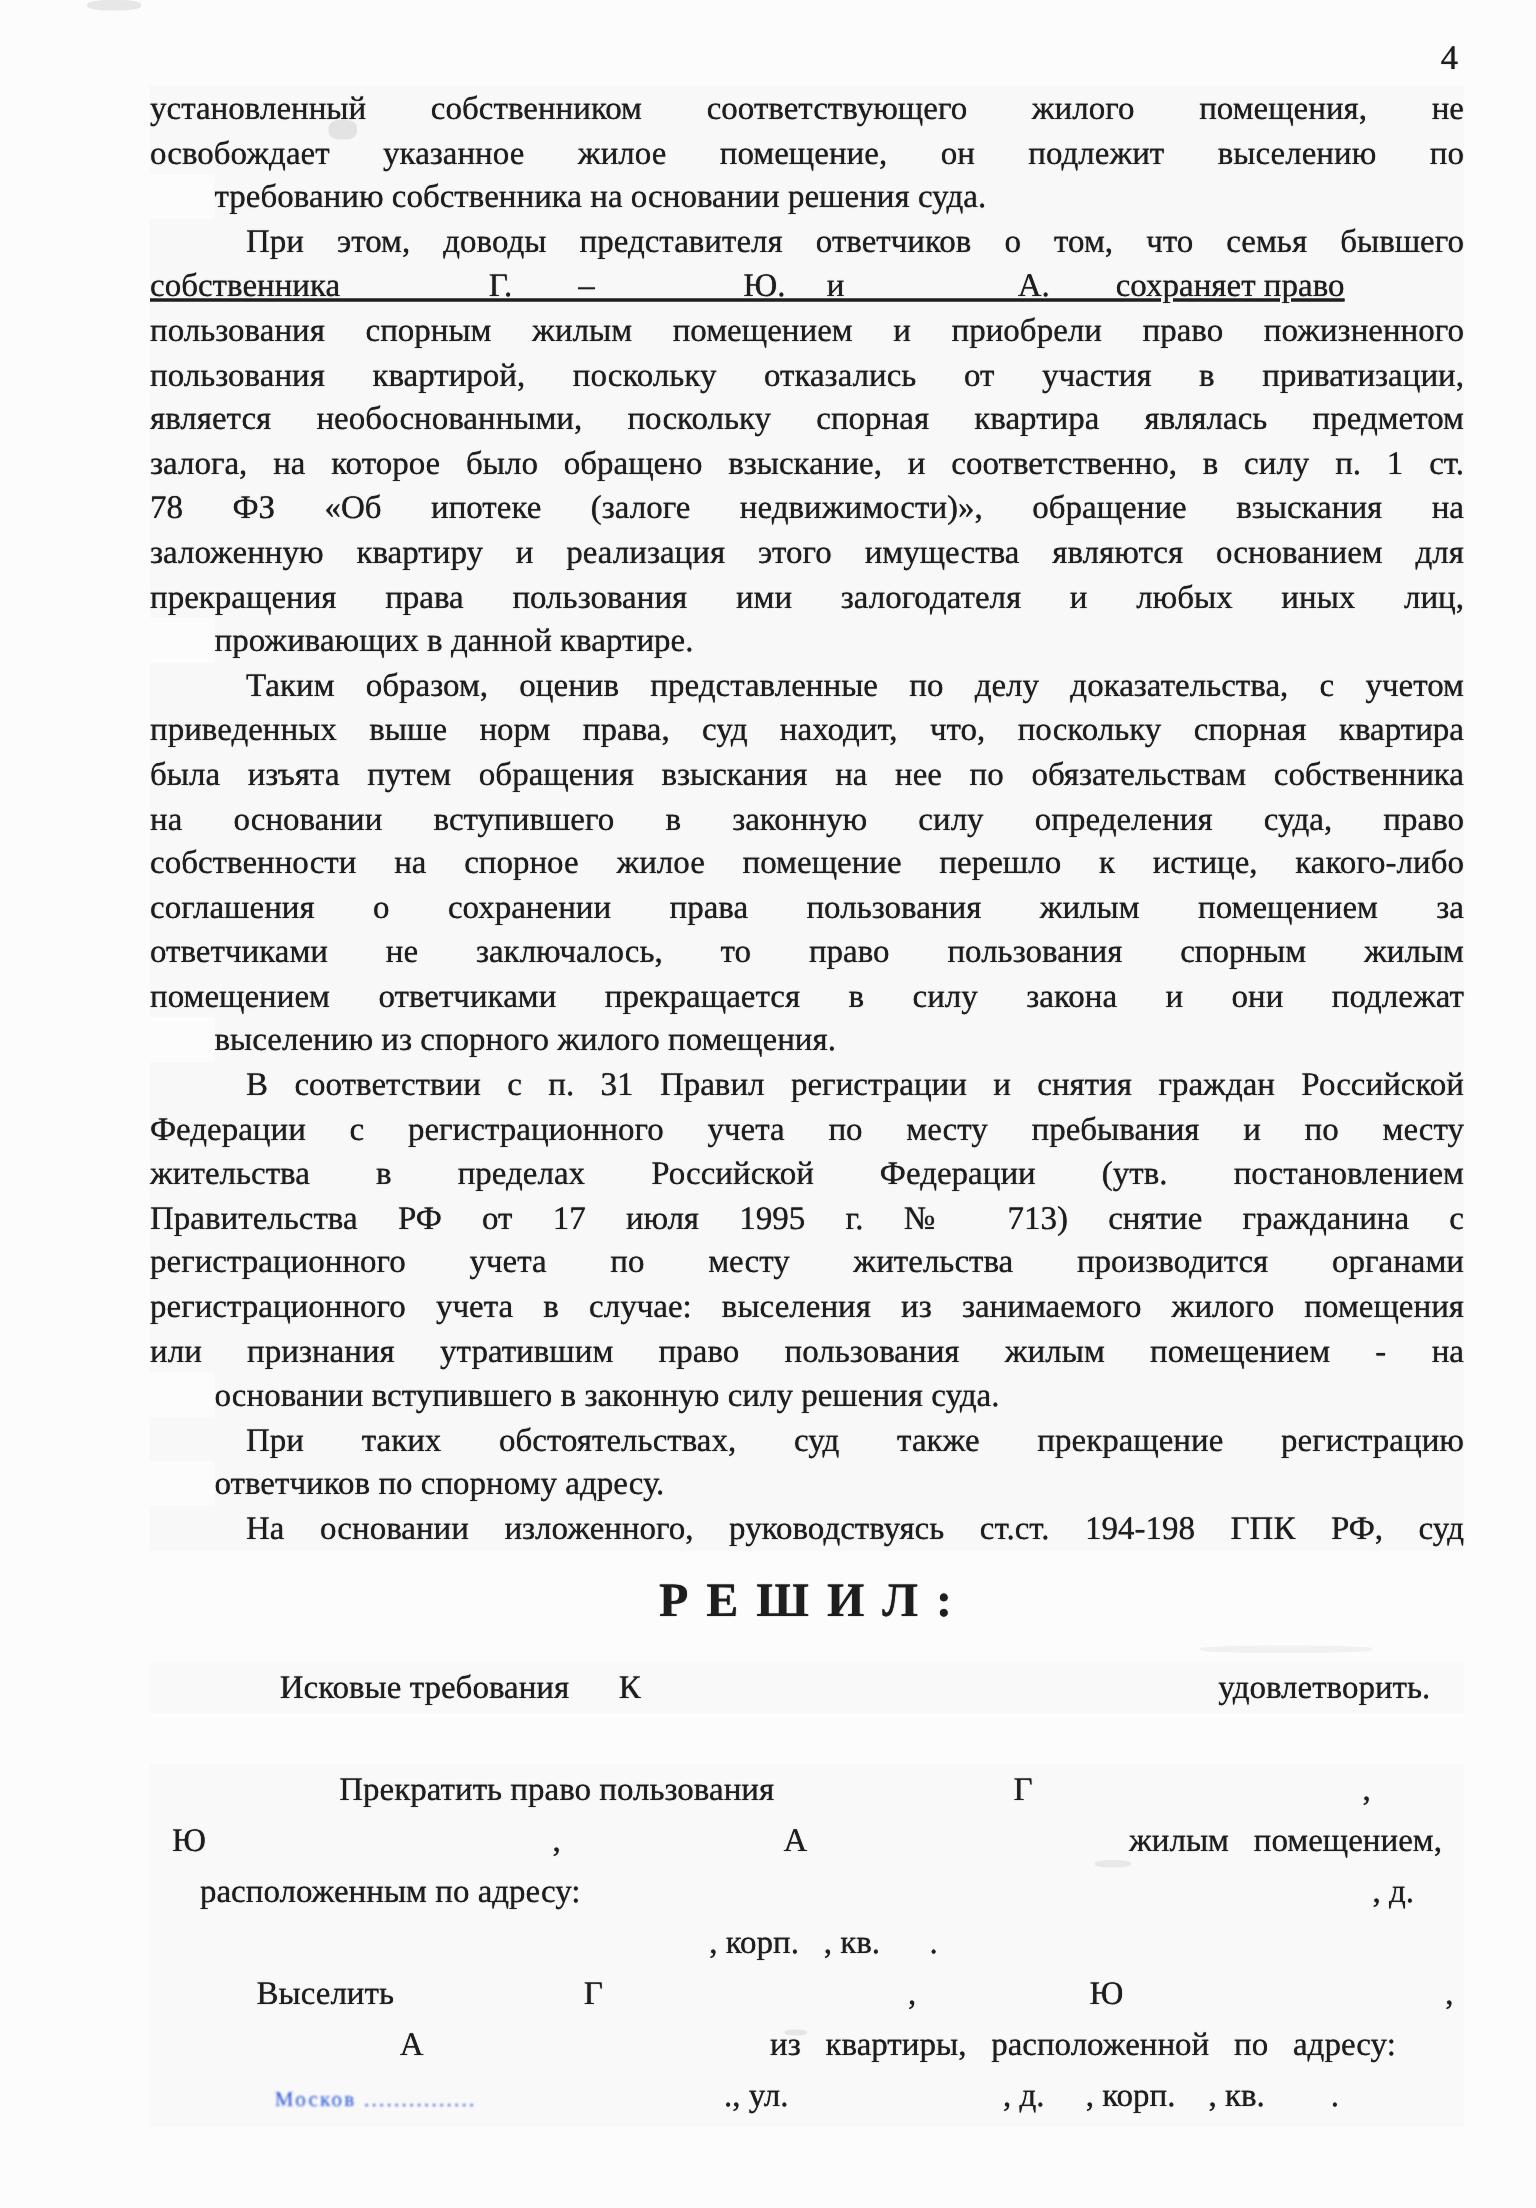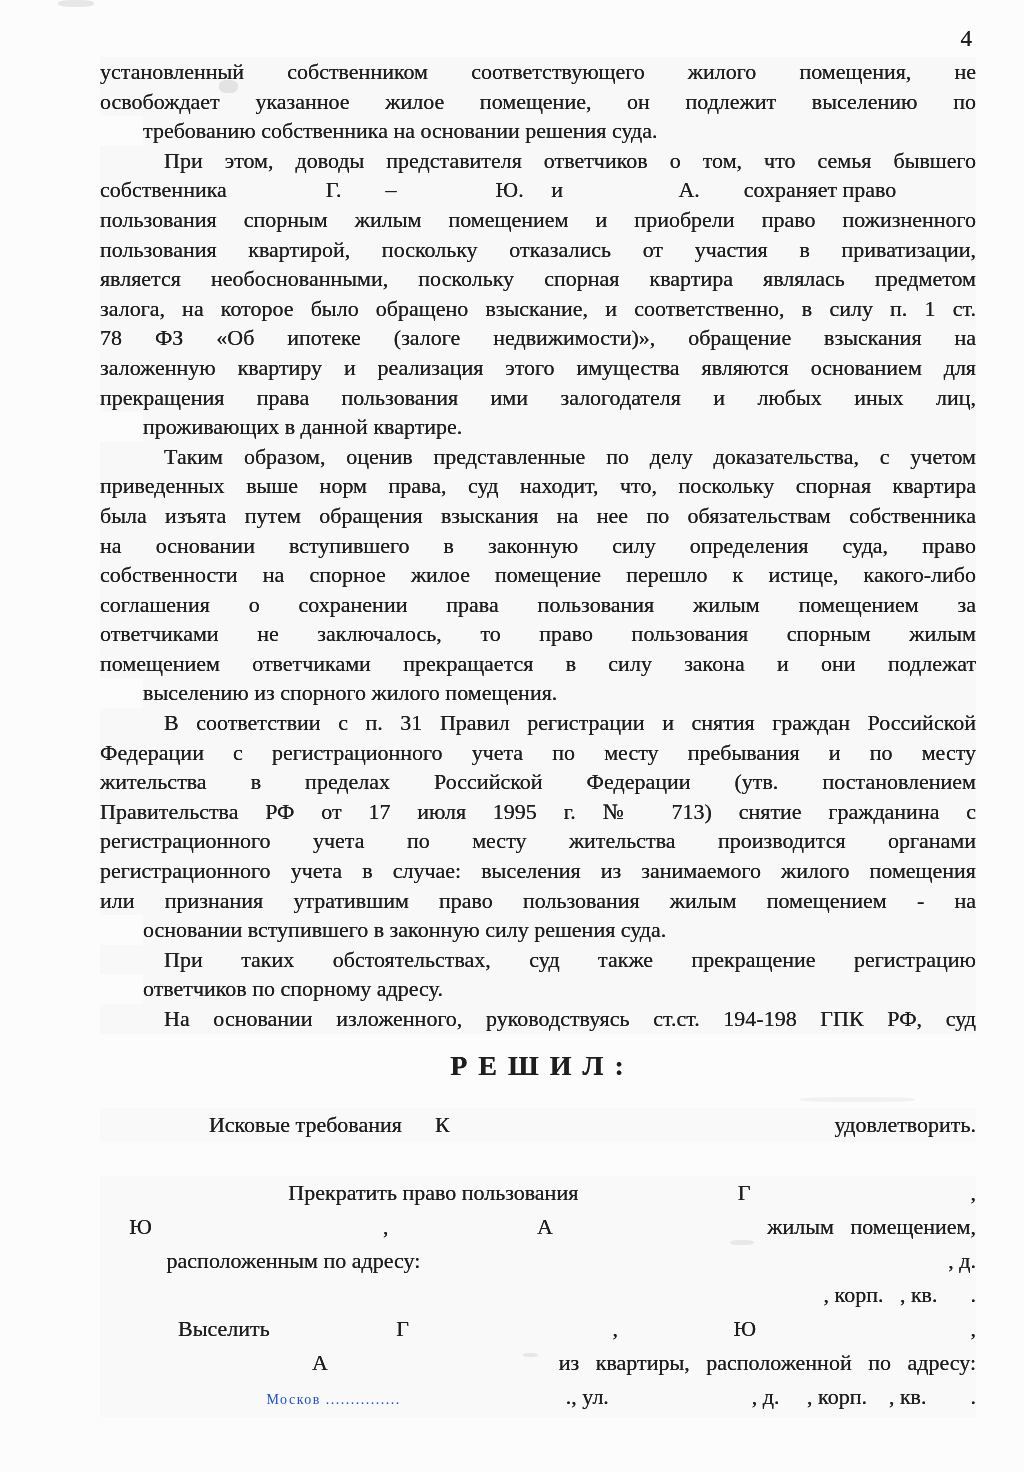--- a/index.html
+++ b/index.html
@@ -33,34 +33,35 @@
     text-align-last: justify;
     text-justify: inter-word;
     text-shadow: 0 0 .55px currentColor;
     background: rgba(90,90,90,0.025);
   }
   .endp { text-align-last: left; margin-left: 43px; }
   .gap {
     white-space: pre;
     text-align: right;
     text-align-last: left;
+    text-decoration: underline;
   }
   .ind { text-indent: 64px; }
   .op {
     font-size: 22px;
     line-height: 34px;
     white-space: pre;
-    text-align: right;
+    text-align: center;
     text-shadow: 0 0 .55px currentColor;
     background: rgba(90,90,90,0.02);
   }
   .op.ind { text-indent: 64px; }
   .heading {
     margin-top: 17px;
-    font-size: 28px;
+    font-size: 32px;
     line-height: 30px;
     font-weight: bold;
     text-align: center;
     letter-spacing: 2px;
     text-shadow: 0 0 .6px currentColor;
   }
   .sec-claims   { margin-top: 27px; }
   .sec-terminate{ margin-top: 34px; }
   .sec-evict    { }
   .faded {

